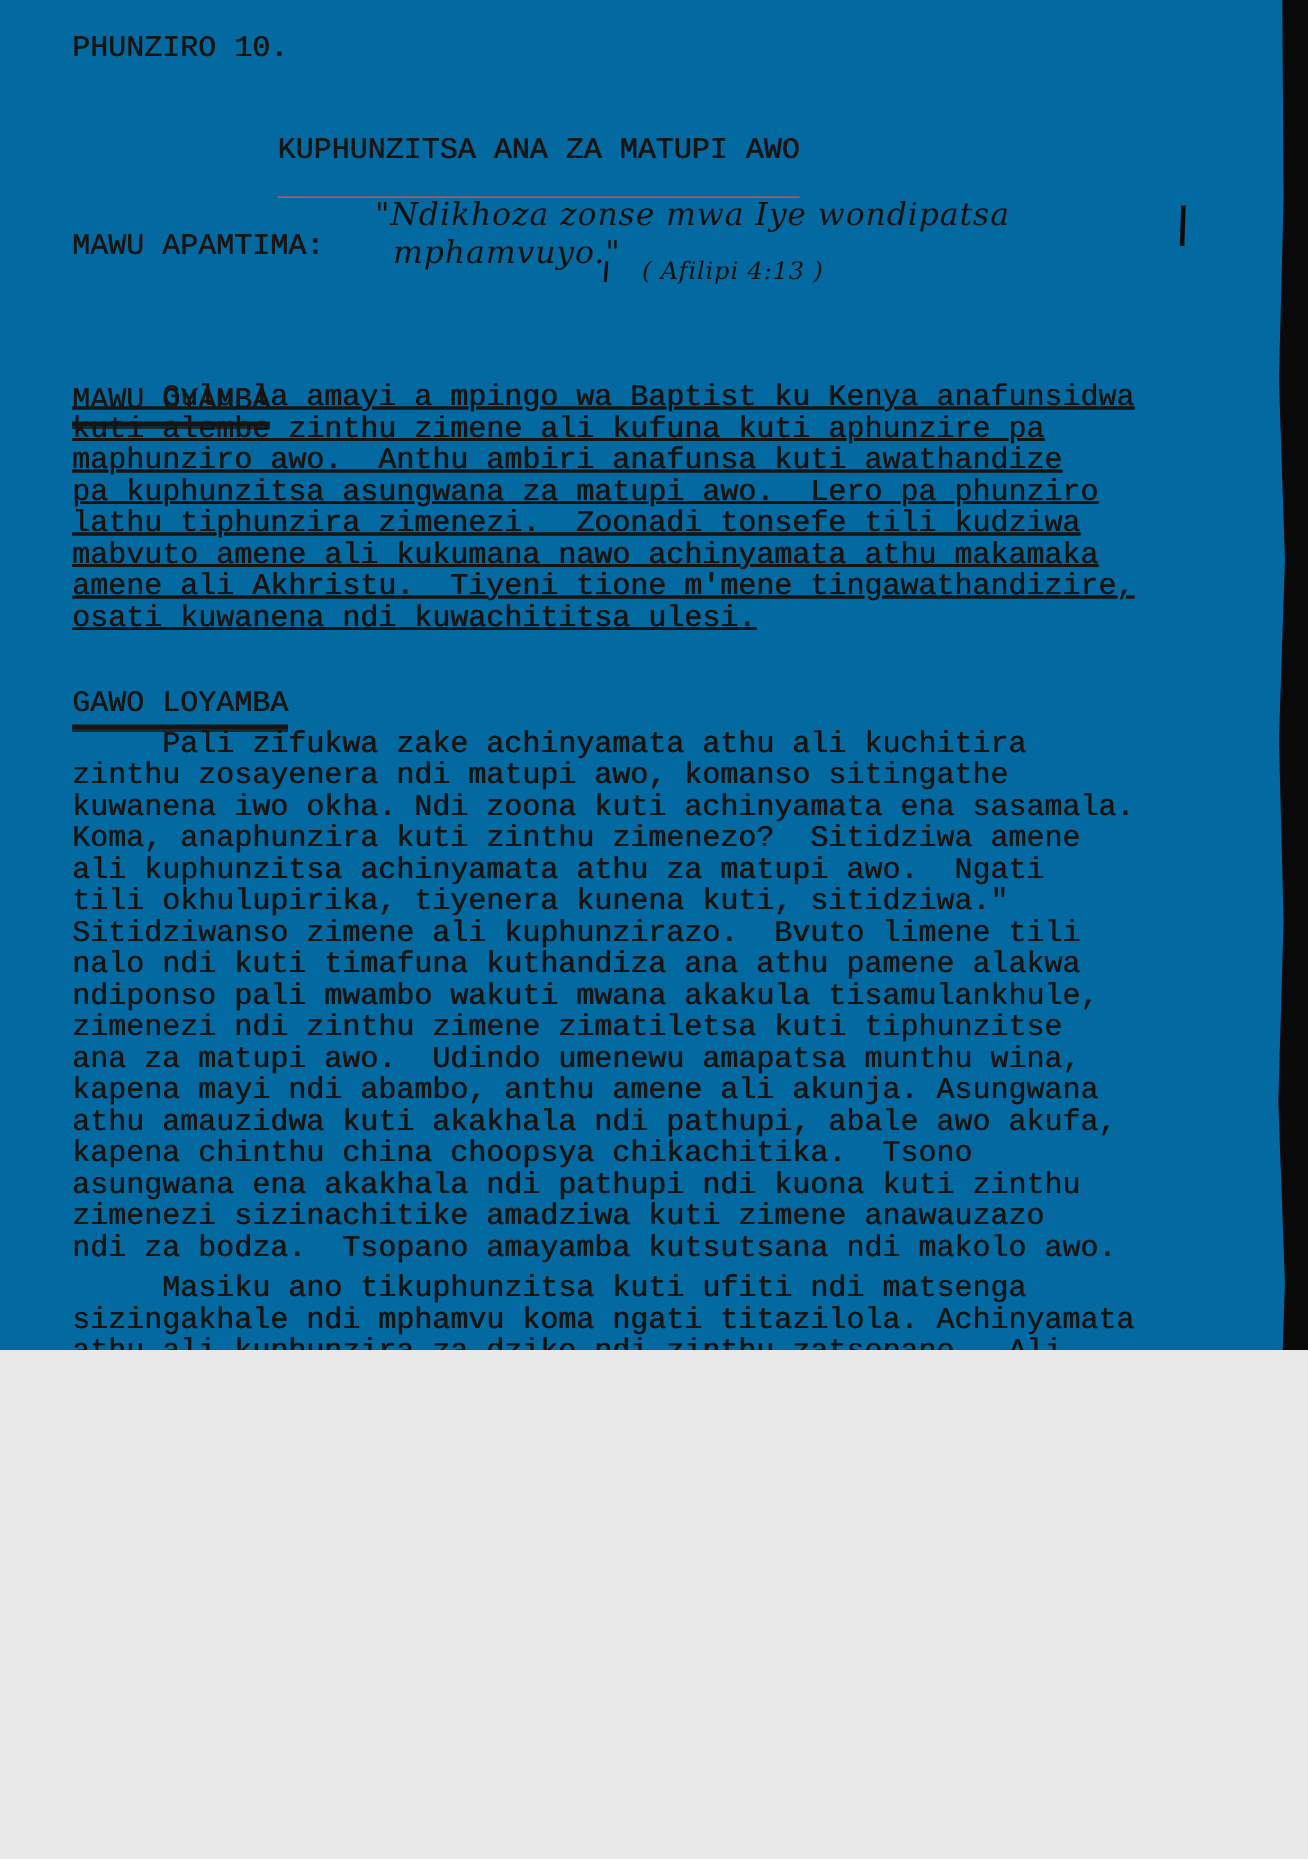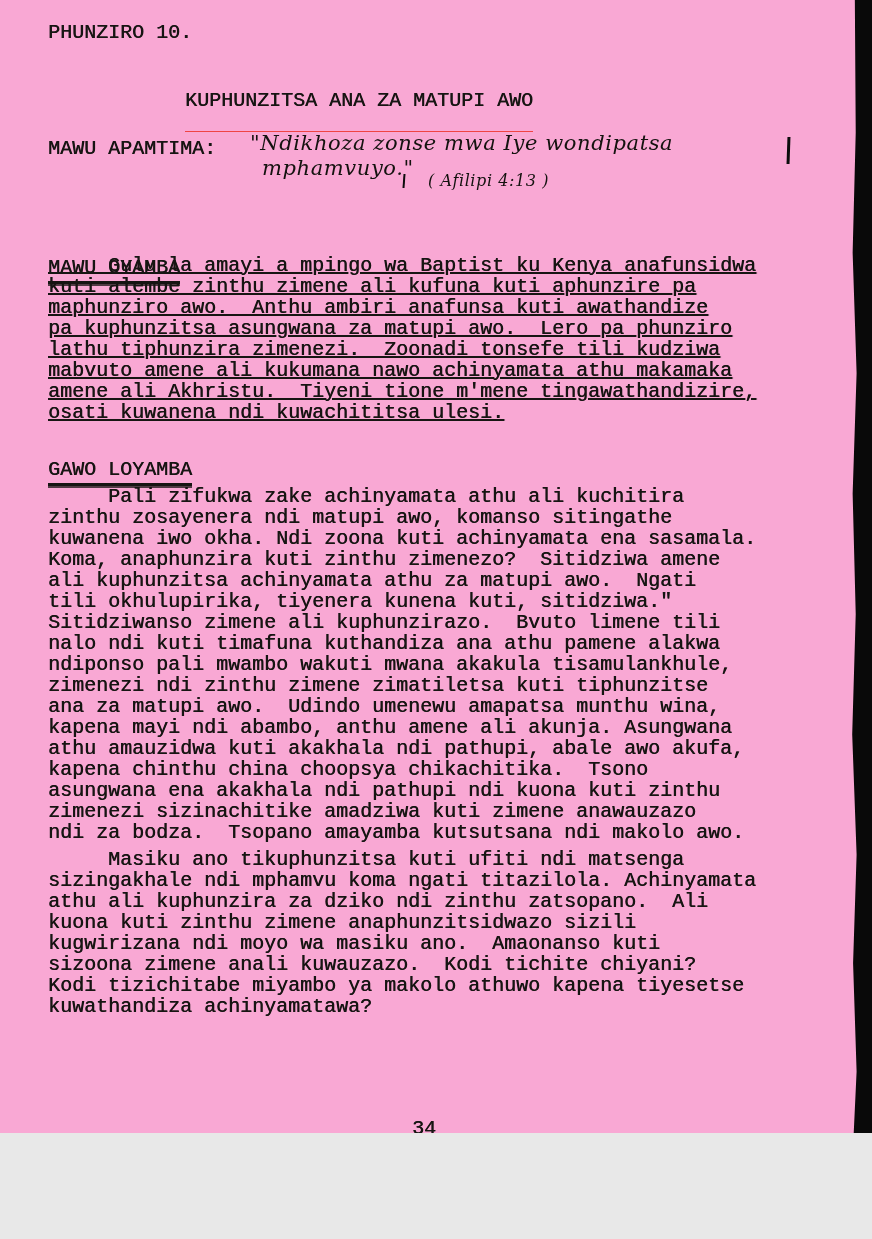--- a/index.html
+++ b/index.html
@@ -1,40 +1,40 @@
 <!DOCTYPE html>
 <html><head>
 <meta charset="utf-8">
 <style>
   * { margin:0; padding:0; box-sizing:border-box; }
   html,body { background:#e8e8e8; }
   .page {
     position:relative;
-    width:872px; height:1133px;
-    background:#f9a8d4;
+    width:872px; height:900px;
+    background:#0369a1;
     overflow:hidden;
     font-family:"Liberation Mono","DejaVu Sans Mono",monospace;
     color:#171513;
   }
   .typew {
     position:absolute;
     font-family:"Liberation Mono","DejaVu Sans Mono",monospace;
     font-size:20px;
     line-height:21px;
     white-space:pre;
     letter-spacing:0px;
     text-shadow:0.4px 0 0 currentColor; 
   }
   .lesson-label { left:48px; top:22px; }
   .doc-title {
     left:185px; top:90px;
     border-bottom:1px solid #ef4444;
     padding-bottom:20px;
   }
-  .verse-label { left:48px; top:138px;text-align:center; }
+  .verse-label { left:48px; top:154px;text-align:center; }
   .script {
     position:absolute;
     font-family:"DejaVu Serif","Liberation Serif",serif;
     font-style:italic;
     font-size:21px;
     letter-spacing:0.6px;
     white-space:pre;
     color:#14120f;
   }
   .quote-l1 { left:250px; top:131px; }

